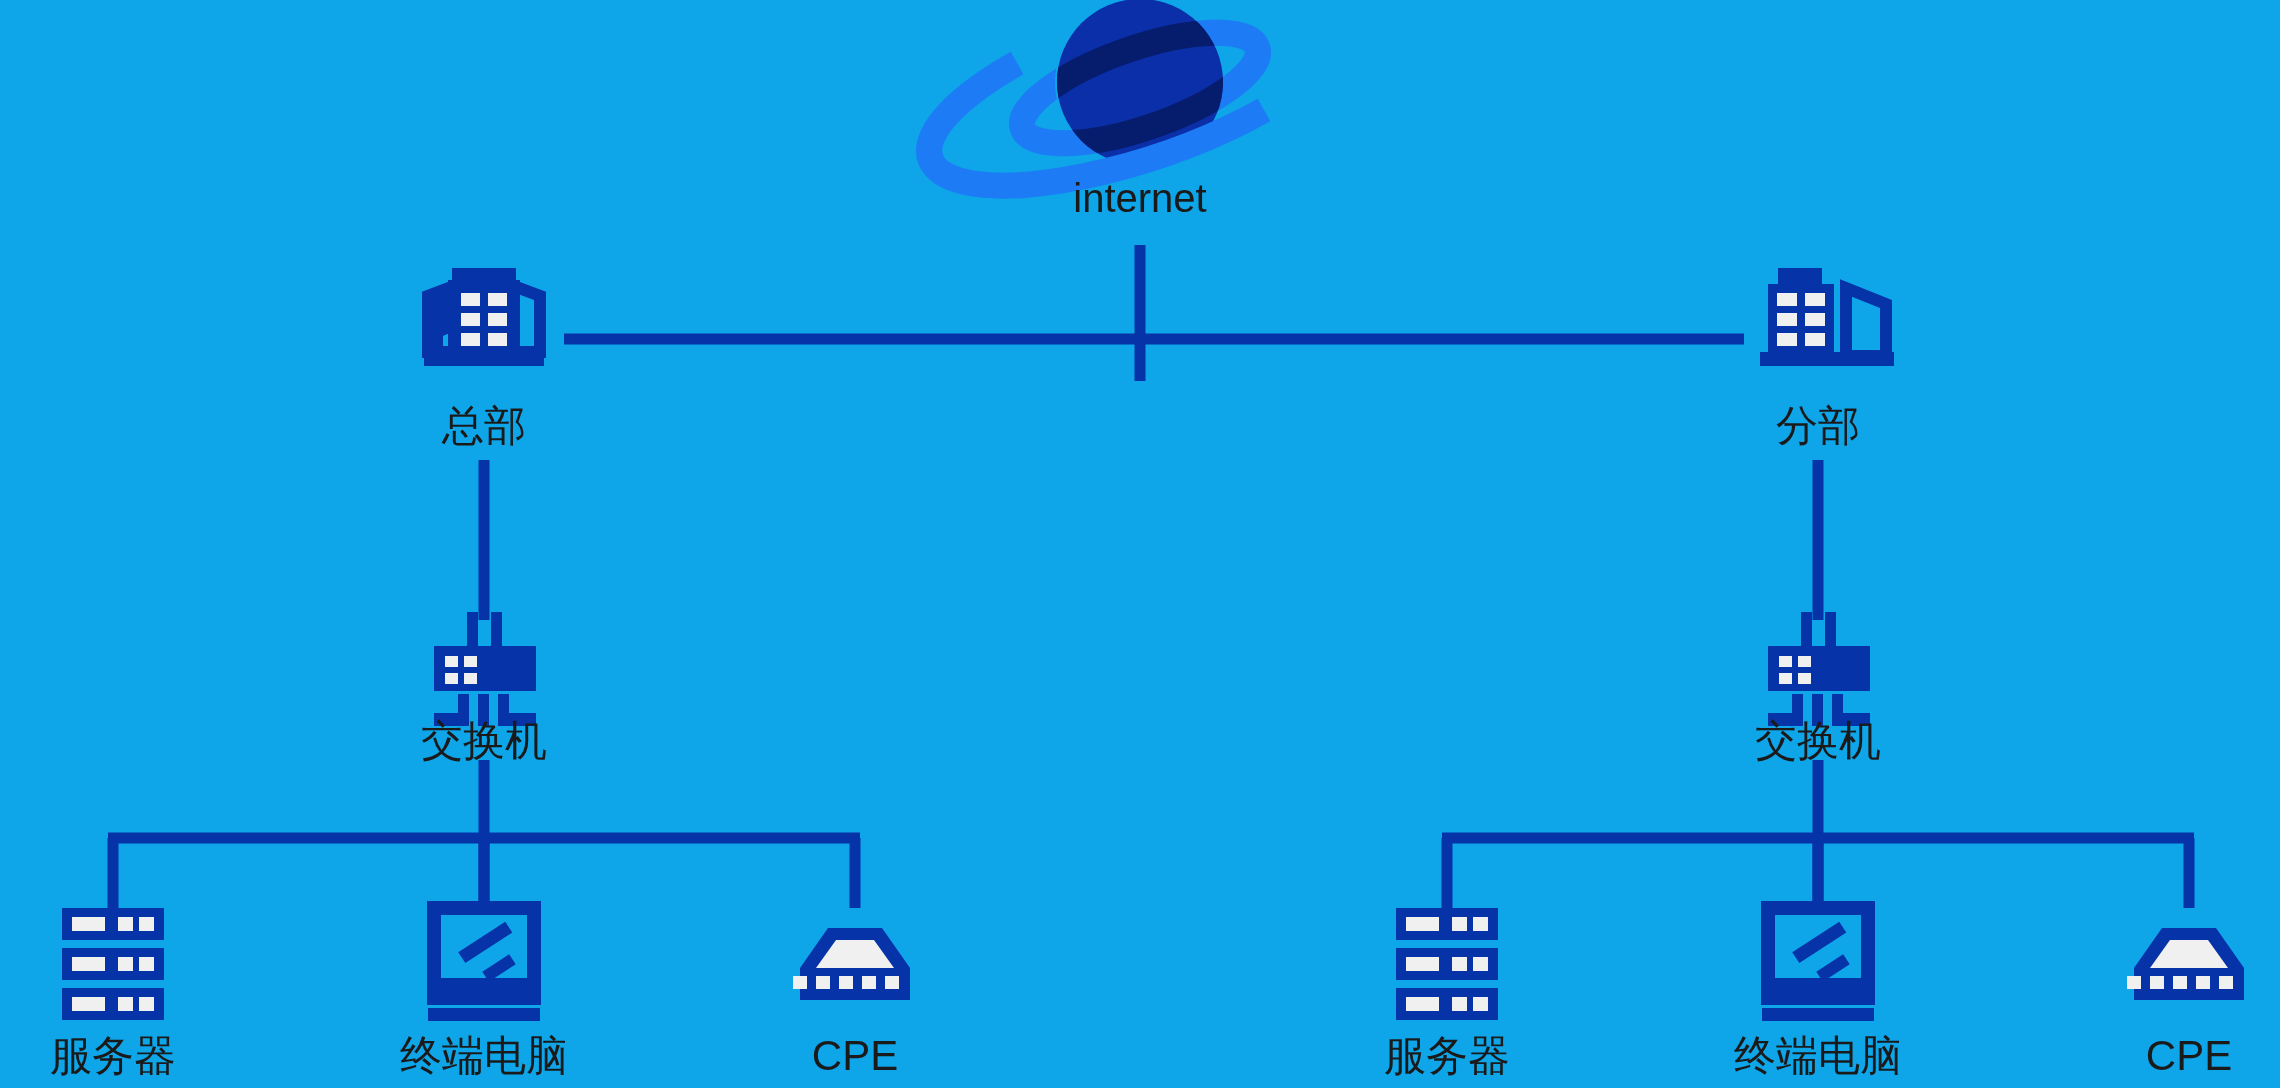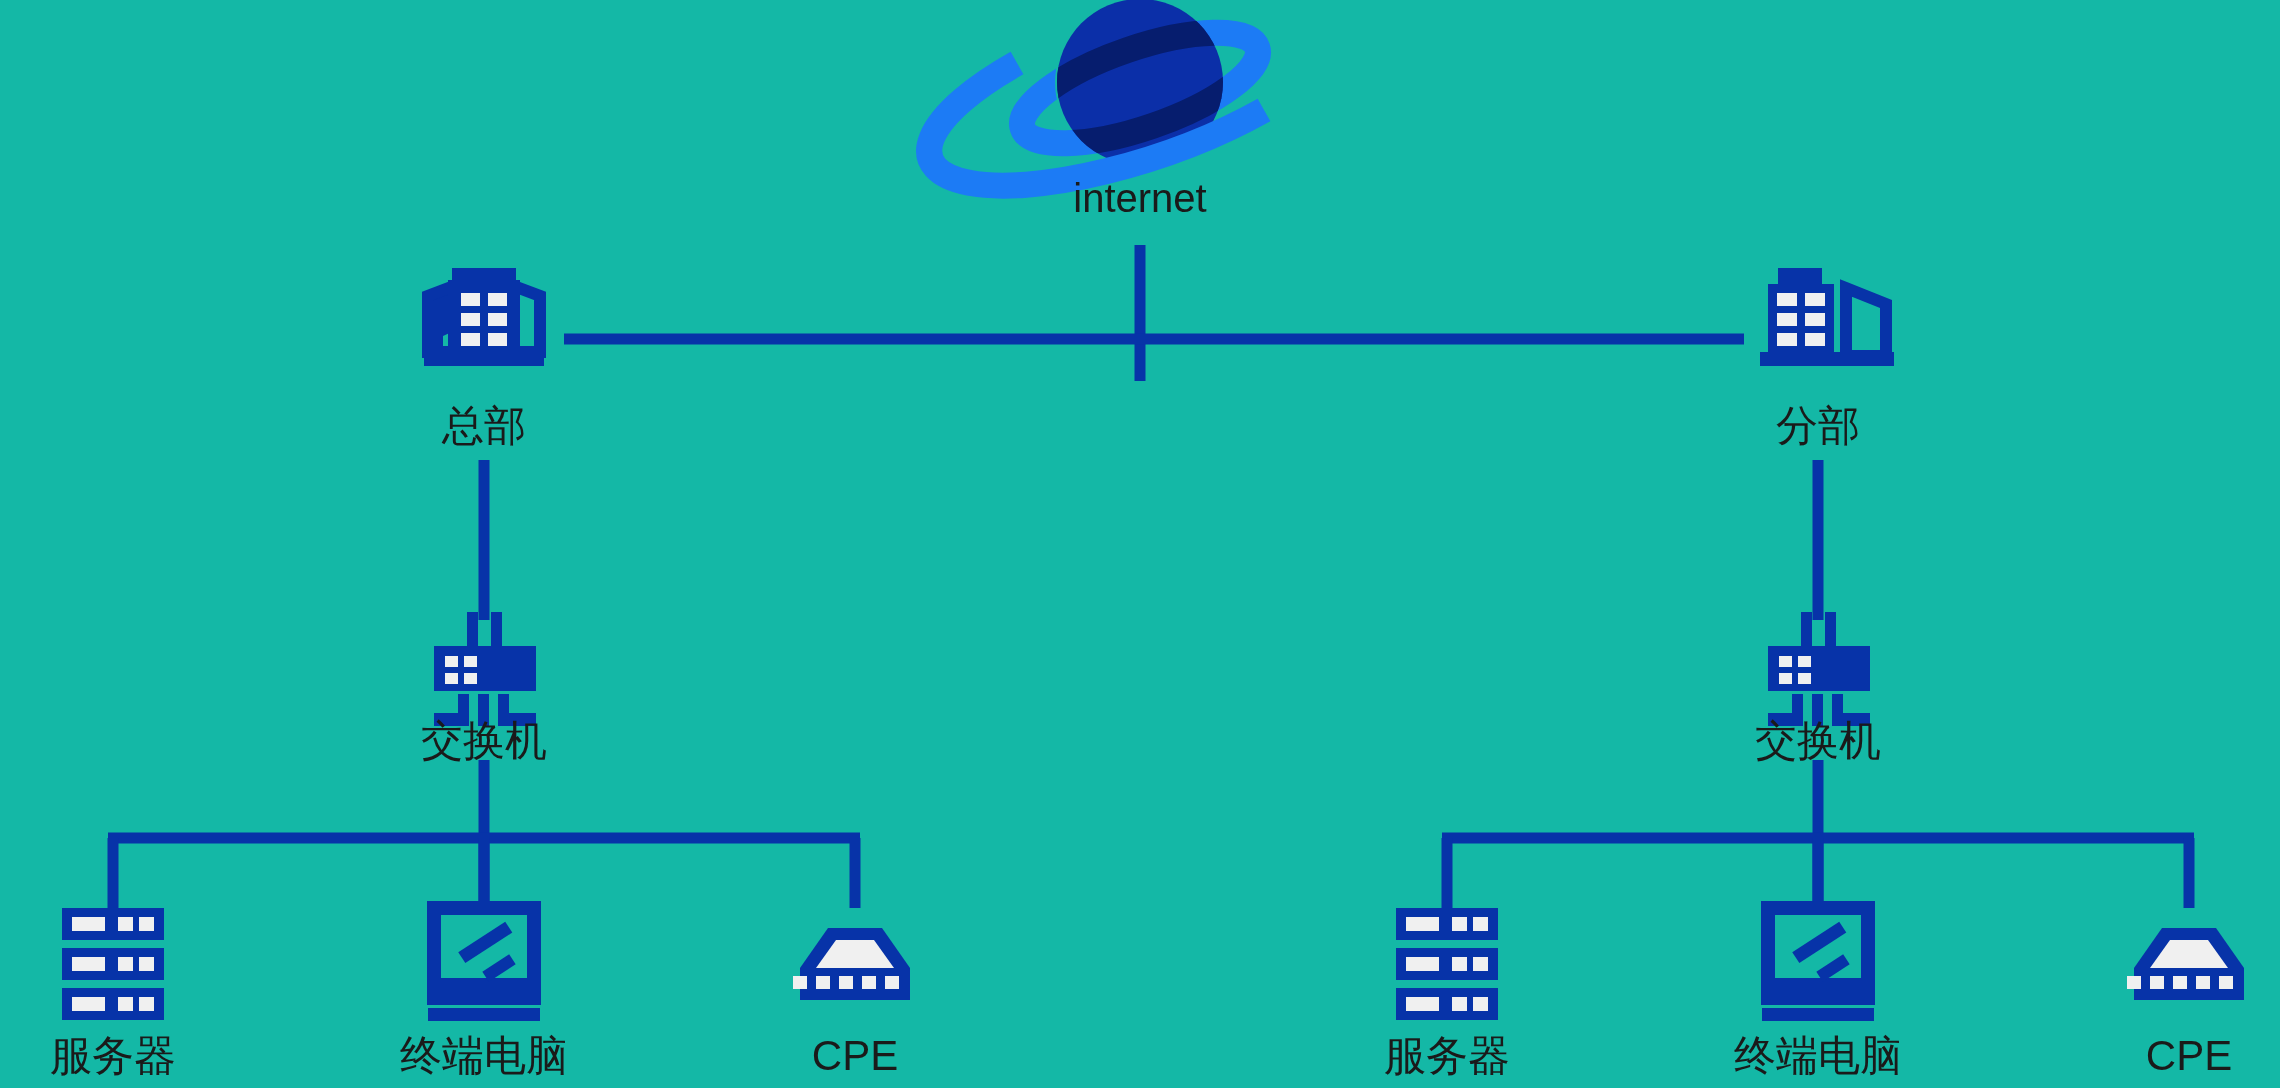--- a/index.html
+++ b/index.html
@@ -8,21 +8,21 @@
     padding: 0;
     background: #f0f0f0;
   }
   body {
     font-family: "Liberation Sans", "DejaVu Sans", sans-serif;
   }
   #canvas {
     position: relative;
     width: 2280px;
     height: 1088px;
-    background: #14b8a6;
+    background: #0ea5e9;
     overflow: hidden;
   }
   #diagram-svg {
     position: absolute;
     left: 0;
     top: 0;
     width: 2280px;
     height: 1088px;
     display: block;
   }

